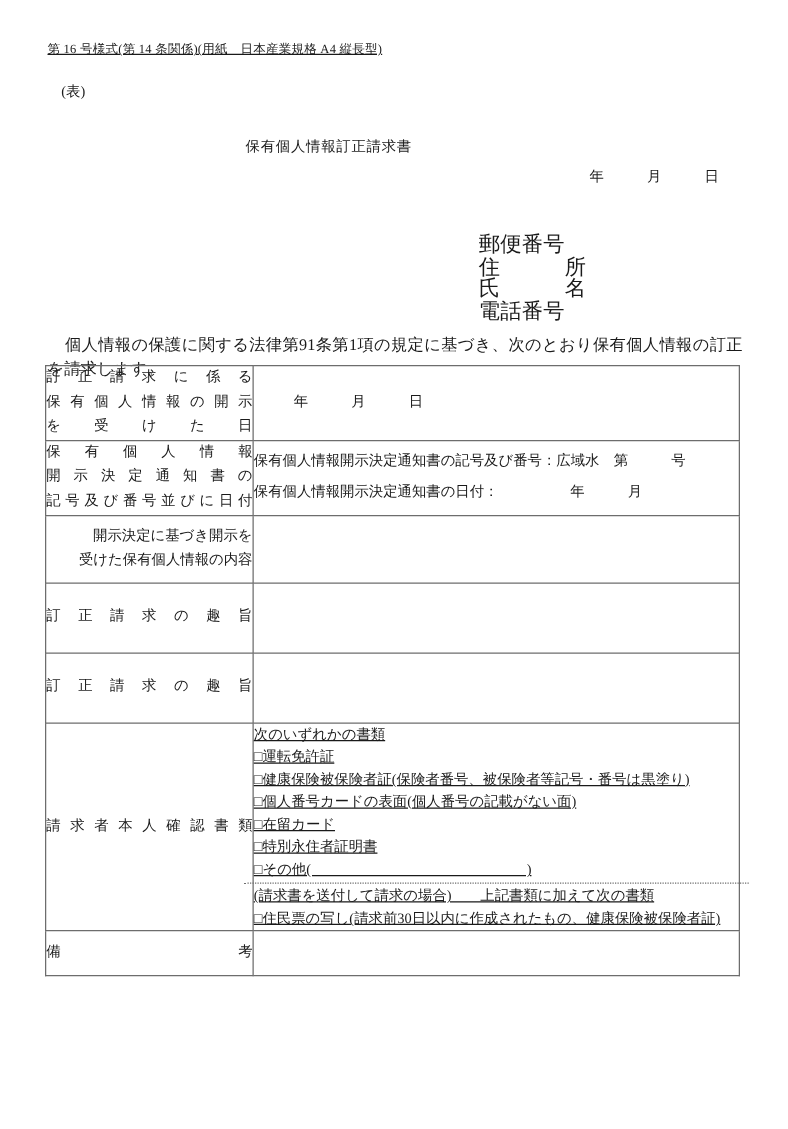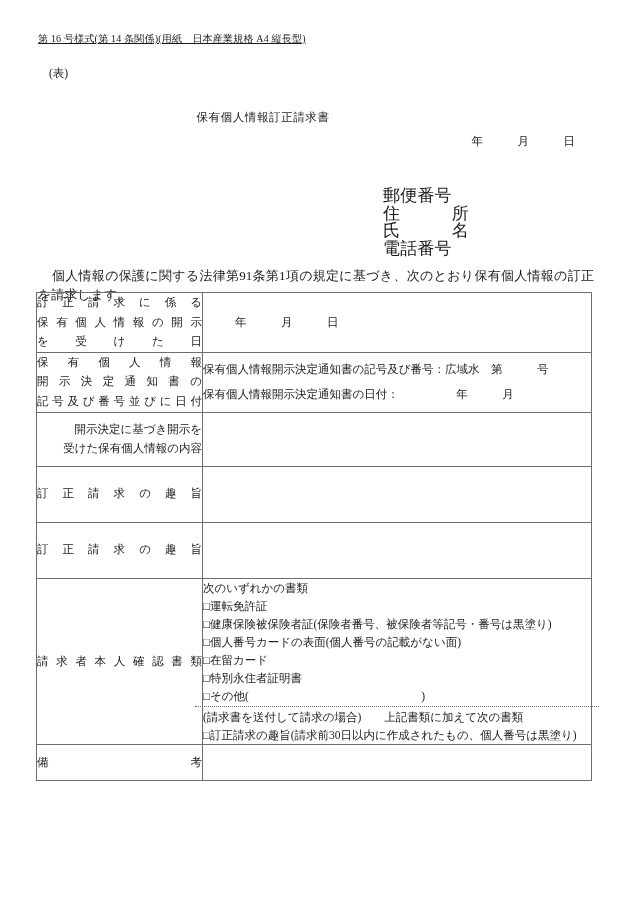--- a/index.html
+++ b/index.html
@@ -151,20 +151,21 @@
   .r-remarks   { height: 36px; margin-left: 13px; }
 
   .docs-cell {
     vertical-align: top;
     padding: 5px 8px 4px 8px;
     line-height: 18.1px;
   }
   .docs-cell .line {
     display: block;
     white-space: pre;
+    text-decoration: underline;
   }
   .dotted-sep {
     border-top: 1px dotted #6d6d6d;
     margin: 1px -8px 1px -8px;
     height: 0;
     font-size: 0;
     line-height: 0;
   }
   .cbx { letter-spacing: 0; }
 </style>
@@ -250,21 +251,21 @@
         <td class="docs-cell">
           <span class="line">次のいずれかの書類</span>
           <span class="line cbx">□運転免許証</span>
           <span class="line cbx">□健康保険被保険者証(保険者番号、被保険者等記号・番号は黒塗り)</span>
           <span class="line cbx">□個人番号カードの表面(個人番号の記載がない面)</span>
           <span class="line cbx">□在留カード</span>
           <span class="line cbx">□特別永住者証明書</span>
           <span class="line cbx">□その他(　　　　　　　　　　　　　　　)</span>
           <div class="dotted-sep"></div>
           <span class="line">(請求書を送付して請求の場合)　　上記書類に加えて次の書類</span>
-          <span class="line cbx">□訂正請求の趣旨(請求前30日以内に作成されたもの、個人番号は黒塗り)</span>
+          <span class="line cbx">□住民票の写し(請求前30日以内に作成されたもの、健康保険被保険者証)</span>
         </td>
       </tr>
 
       <tr class="r-remarks">
         <td class="lbl-cell">
           <span class="just-line">備考</span>
         </td>
         <td class="val-cell"></td>
       </tr>
 

